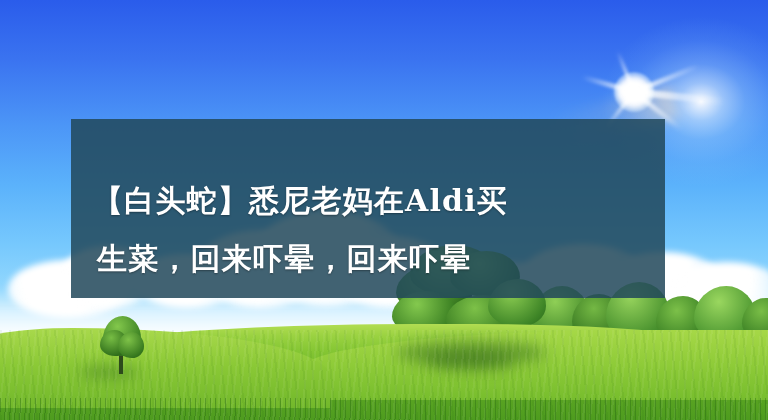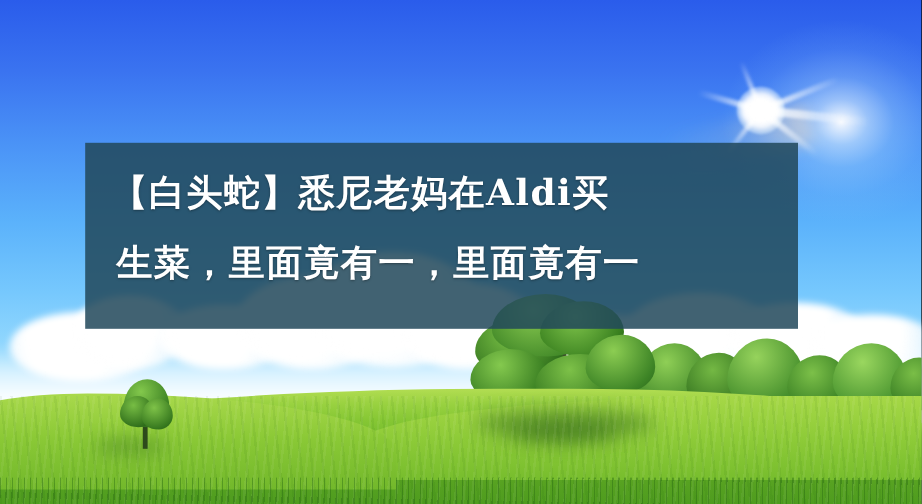--- a/index.html
+++ b/index.html
@@ -204,27 +204,27 @@
       repeating-linear-gradient(92deg,
         rgba(40,105,18,0.42) 0px, rgba(40,105,18,0.42) 1px,
         rgba(0,0,0,0) 1px, rgba(0,0,0,0) 5px);
     pointer-events: none;
   }
 
   
   .overlay-box {
     position: absolute;
     left: 71px; top: 119px;
-    width: 594px; height: 155px;
+    width: 594px; height: 179px;
     background: rgba(34, 72, 91, 0.86);
     box-sizing: border-box;
     padding: 14px 22px 10px 22px;
     display: flex;
     flex-direction: column;
-    justify-content: flex-start;
+    justify-content: flex-end;
     overflow: hidden;
   }
   .headline {
     color: #ffffff;
     font-family: "DejaVu Serif", "Liberation Serif", serif;
     font-weight: 700;
     font-size: 30px;
     line-height: 58px;
     letter-spacing: 1.2px;
     text-align: left;
@@ -302,17 +302,17 @@
   <div class="small-tree">
     <div class="trunk" style="left:19px; top:34px; width:4px; height:24px; background:#2d4a1c;"></div>
     <div class="blob" style="left:3px; top:0px;  width:38px; height:40px; background:radial-gradient(circle at 38% 26%, #83c84c, #3a7f22 68%, #245914 100%);"></div>
     <div class="blob" style="left:0px; top:14px; width:28px; height:26px; background:radial-gradient(circle at 40% 30%, #77bd44, #32711c 72%, #215413 100%);"></div>
     <div class="blob" style="left:18px;top:16px; width:26px; height:26px; background:radial-gradient(circle at 40% 30%, #7ec248, #37791f 72%, #235714 100%);"></div>
   </div>
 
   <div class="overlay-box">
     <div class="headline">
       <span class="ln ln1">【白头蛇】悉尼老妈在Aldi买</span>
-      <span class="ln ln2">生菜，里面竟有一，里面竟有一</span>
+      <span class="ln ln2">生菜，回来吓晕，回来吓晕</span>
     </div>
   </div>
 
 </div>
 
 </body></html>

